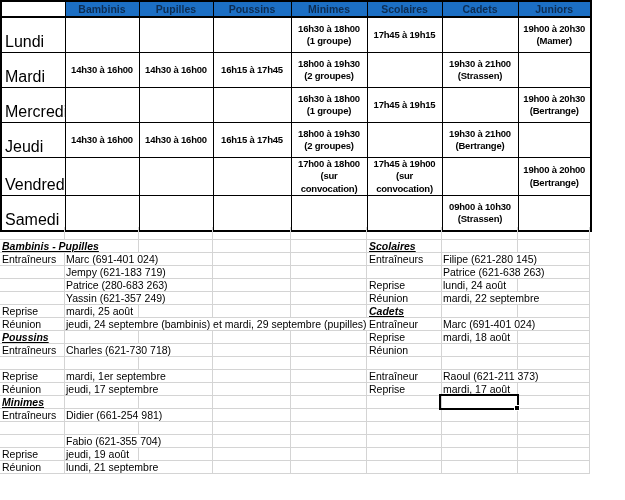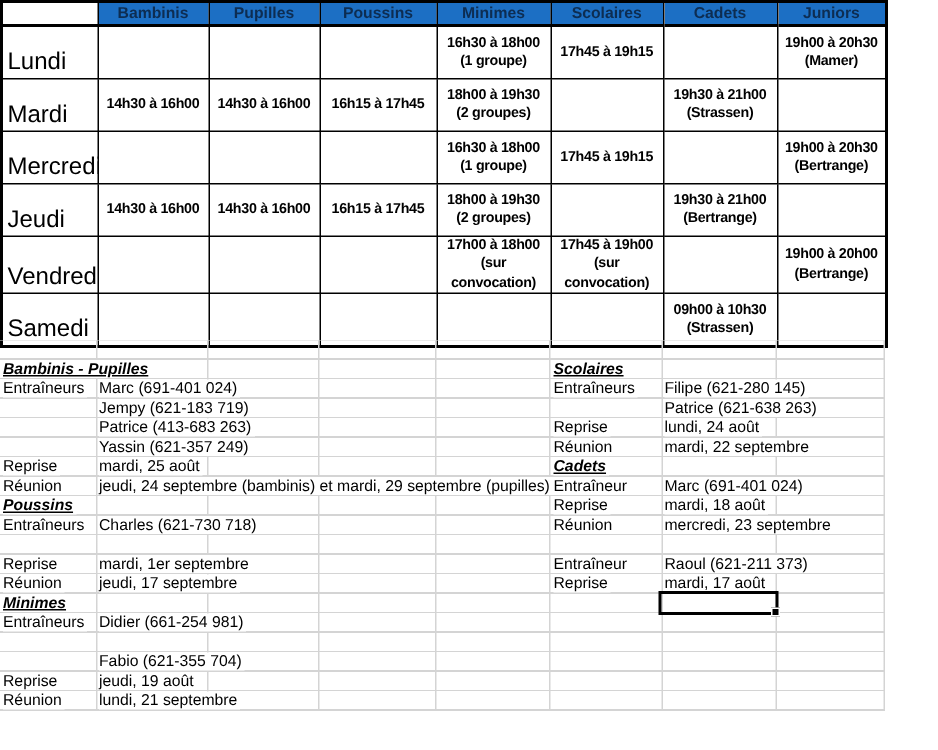--- a/index.html
+++ b/index.html
@@ -185,21 +185,21 @@
       <span class="lbl">Entraîneurs</span>
       <span class="val">Marc (691-401 024)</span>
       <span class="rlbl">Entraîneurs</span>
       <span class="rval">Filipe (621-280 145)</span>
     </div>
     <div class="crow" style="top:39px">
       <span class="val">Jempy (621-183 719)</span>
       <span class="rval">Patrice (621-638 263)</span>
     </div>
     <div class="crow" style="top:52px">
-      <span class="val">Patrice (413-683 263)</span>
+      <span class="val">Patrice (280-683 263)</span>
       <span class="rlbl">Reprise</span>
       <span class="rval">lundi, 24 août</span>
     </div>
     <div class="crow" style="top:65px">
       <span class="val">Yassin (621-357 249)</span>
       <span class="rlbl">Réunion</span>
       <span class="rval">mardi, 22 septembre</span>
     </div>
     <div class="crow" style="top:78px">
       <span class="lbl">Reprise</span>
@@ -214,21 +214,20 @@
     </div>
     <div class="crow" style="top:104px">
       <span class="sec">Poussins</span>
       <span class="rlbl">Reprise</span>
       <span class="rval">mardi, 18 août</span>
     </div>
     <div class="crow" style="top:117px">
       <span class="lbl">Entraîneurs</span>
       <span class="val">Charles (621-730 718)</span>
       <span class="rlbl">Réunion</span>
-      <span class="rval">mercredi, 23 septembre</span>
     </div>
     <div class="crow" style="top:143px">
       <span class="lbl">Reprise</span>
       <span class="val">mardi, 1er septembre</span>
       <span class="rlbl">Entraîneur</span>
       <span class="rval">Raoul (621-211 373)</span>
     </div>
     <div class="crow" style="top:156px">
       <span class="lbl">Réunion</span>
       <span class="val">jeudi, 17 septembre</span>

